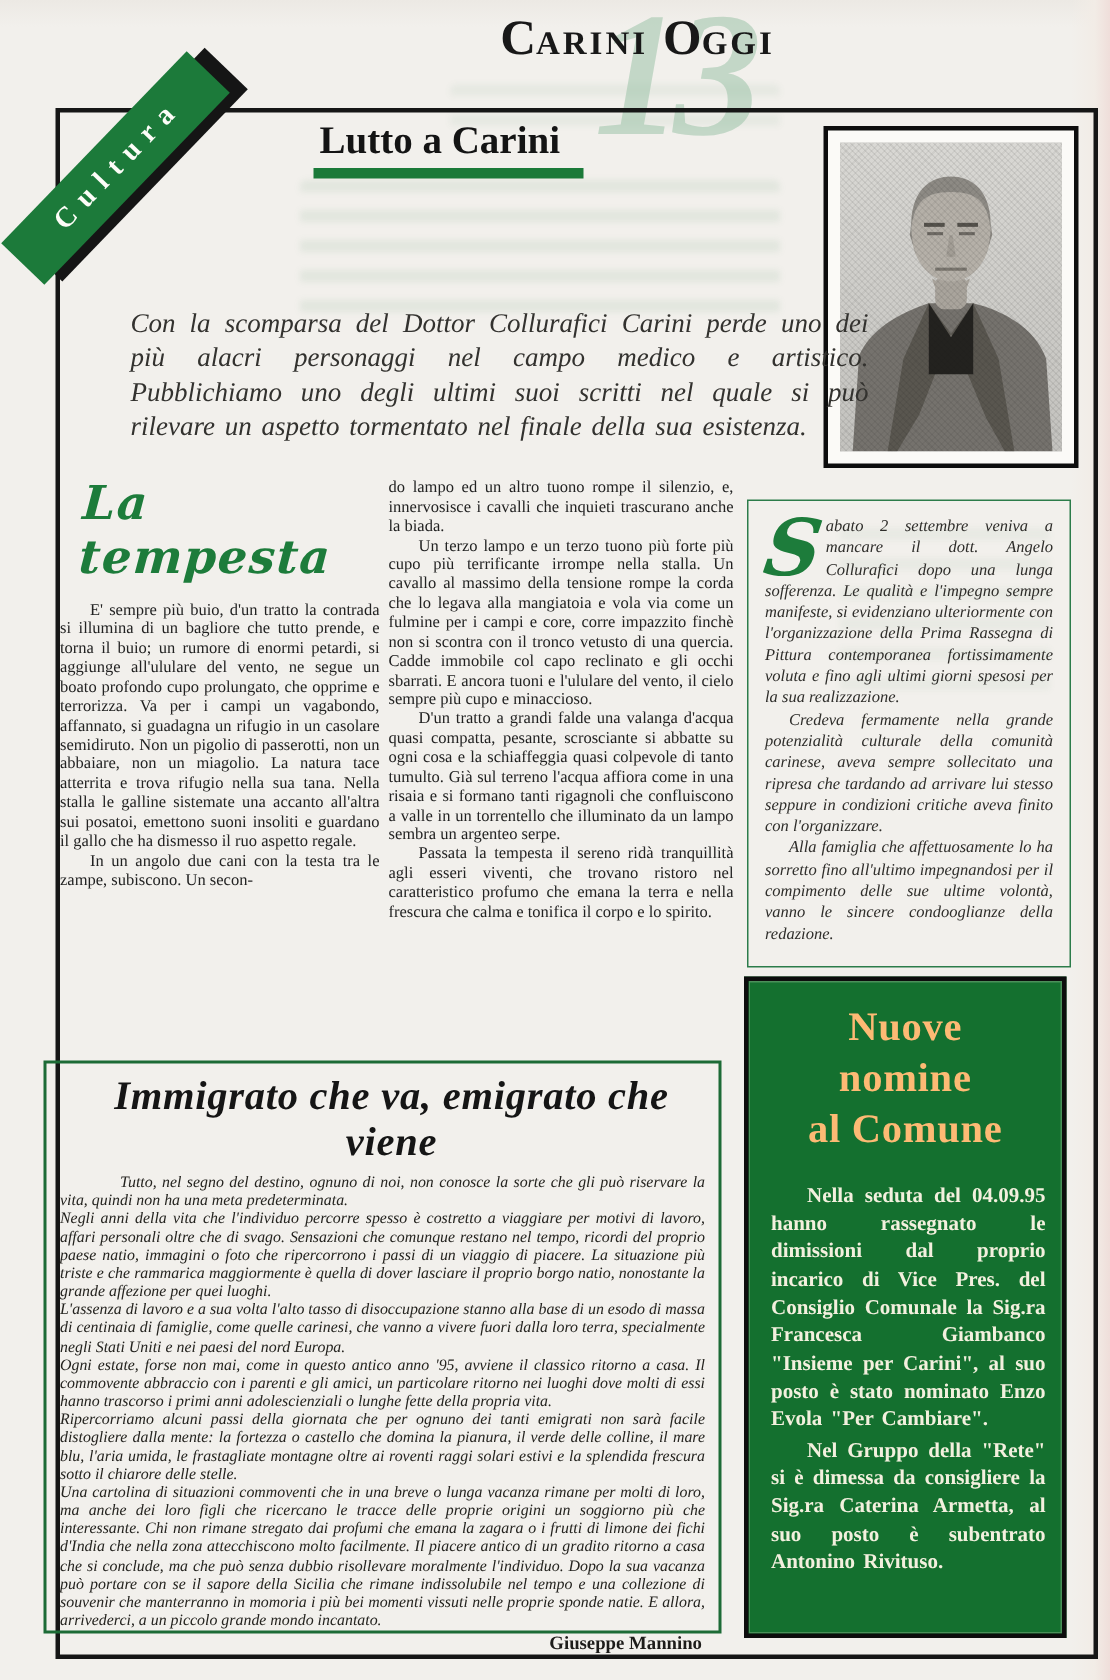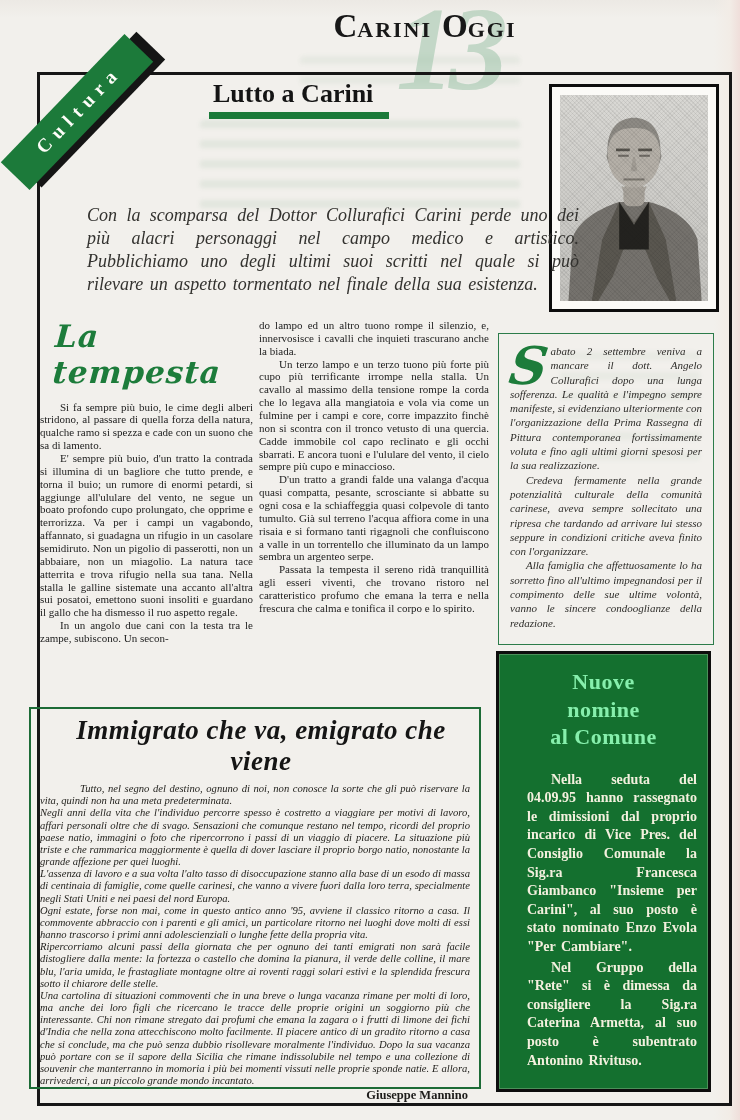--- a/index.html
+++ b/index.html
@@ -113,25 +113,25 @@
   .immig-body p{margin:0;}
   .immig-body p.lead{text-indent:40px;}
   .immig-sign{text-align:right; font-weight:bold; font-size:12.5px; margin-top:1px; padding-right:2px;}
   
   .nomine{
     position:absolute; left:496px; top:651px; width:215px; height:441px; z-index:3;
     background:#14702f; border:3px solid #0d0d0d; box-sizing:border-box;
     padding:10px 11px; box-shadow:inset 0 0 0 1px rgba(240,240,220,.25);
   }
   .nomine-title{
-    color:#86efac; font-weight:bold; font-size:22px; line-height:1.25;
+    color:#fdba74; font-weight:bold; font-size:27px; line-height:1.25;
     text-align:center; margin:4px 0 20px 0; letter-spacing:.5px;
   }
   .nomine-body{color:#f3f0de; font-weight:bold; font-size:14px; line-height:1.33; text-align:justify;}
-  .nomine-body p{margin:0 0 2px 17px; text-indent:24px; word-spacing:2px;}
+  .nomine-body p{margin:0 0 2px 4px; text-indent:24px; word-spacing:2px;}
 </style>
 </head>
 <body>
 
 <div class="page">
 
   <div class="ghost g1"></div>
   <div class="ghost g2"></div>
   <div class="ghost g3"></div>
 
@@ -183,21 +183,20 @@
         <rect x="60" y="81" width="20" height="2" fill="#7a766f"></rect>
         <path d="M58,88 Q70,96 82,88 L80,94 Q70,99 60,94 Z" fill="#a8a39b"></path>
       </svg>
     </div>
   </div>
 
   <div class="intro">Con la scomparsa del Dottor Collurafici Carini perde uno dei più alacri personaggi nel campo medico e artistico. Pubblichiamo uno degli ultimi suoi scritti nel quale si può rilevare un aspetto tormentato nel finale della sua esistenza.</div>
 
   <div class="col col1">
     <div class="tempesta-title">La tempesta</div>
-    <p>Si fa sempre più buio, le cime degli alberi stridono, al passare di quella forza della natura, qualche ramo si spezza e cade con un suono che sa di lamento.</p>
     <p>E' sempre più buio, d'un tratto la contrada si illumina di un bagliore che tutto prende, e torna il buio; un rumore di enormi petardi, si aggiunge all'ululare del vento, ne segue un boato profondo cupo prolungato, che opprime e terrorizza. Va per i campi un vagabondo, affannato, si guadagna un rifugio in un casolare semidiruto. Non un pigolio di passerotti, non un abbaiare, non un miagolio. La natura tace atterrita e trova rifugio nella sua tana. Nella stalla le galline sistemate una accanto all'altra sui posatoi, emettono suoni insoliti e guardano il gallo che ha dismesso il ruo aspetto regale.</p>
     <p>In un angolo due cani con la testa tra le zampe, subiscono. Un secon-</p>
   </div>
 
   <div class="col col2">
     <p style="text-indent:0">do lampo ed un altro tuono rompe il silenzio, e, innervosisce i cavalli che inquieti trascurano anche la biada.</p>
     <p>Un terzo lampo e un terzo tuono più forte più cupo più terrificante irrompe nella stalla.  Un cavallo al massimo della tensione rompe la corda che lo legava alla mangiatoia e vola via come un fulmine per i campi e core, corre impazzito finchè non si scontra con il tronco vetusto di una quercia. Cadde immobile col capo reclinato e gli occhi sbarrati. E ancora tuoni e l'ululare del vento, il cielo sempre più cupo e minaccioso.</p>
     <p>D'un tratto a grandi falde una valanga d'acqua quasi compatta, pesante, scrosciante si abbatte su ogni cosa e la schiaffeggia quasi colpevole di tanto tumulto. Già sul terreno l'acqua affiora come in una risaia e si formano tanti rigagnoli che confluiscono a valle in un torrentello che illuminato da un lampo sembra un argenteo serpe.</p>
     <p>Passata la tempesta il sereno ridà tranquillità agli esseri viventi, che trovano ristoro nel caratteristico profumo che emana la terra e nella frescura che calma e tonifica il corpo e lo spirito.</p>
   </div>

